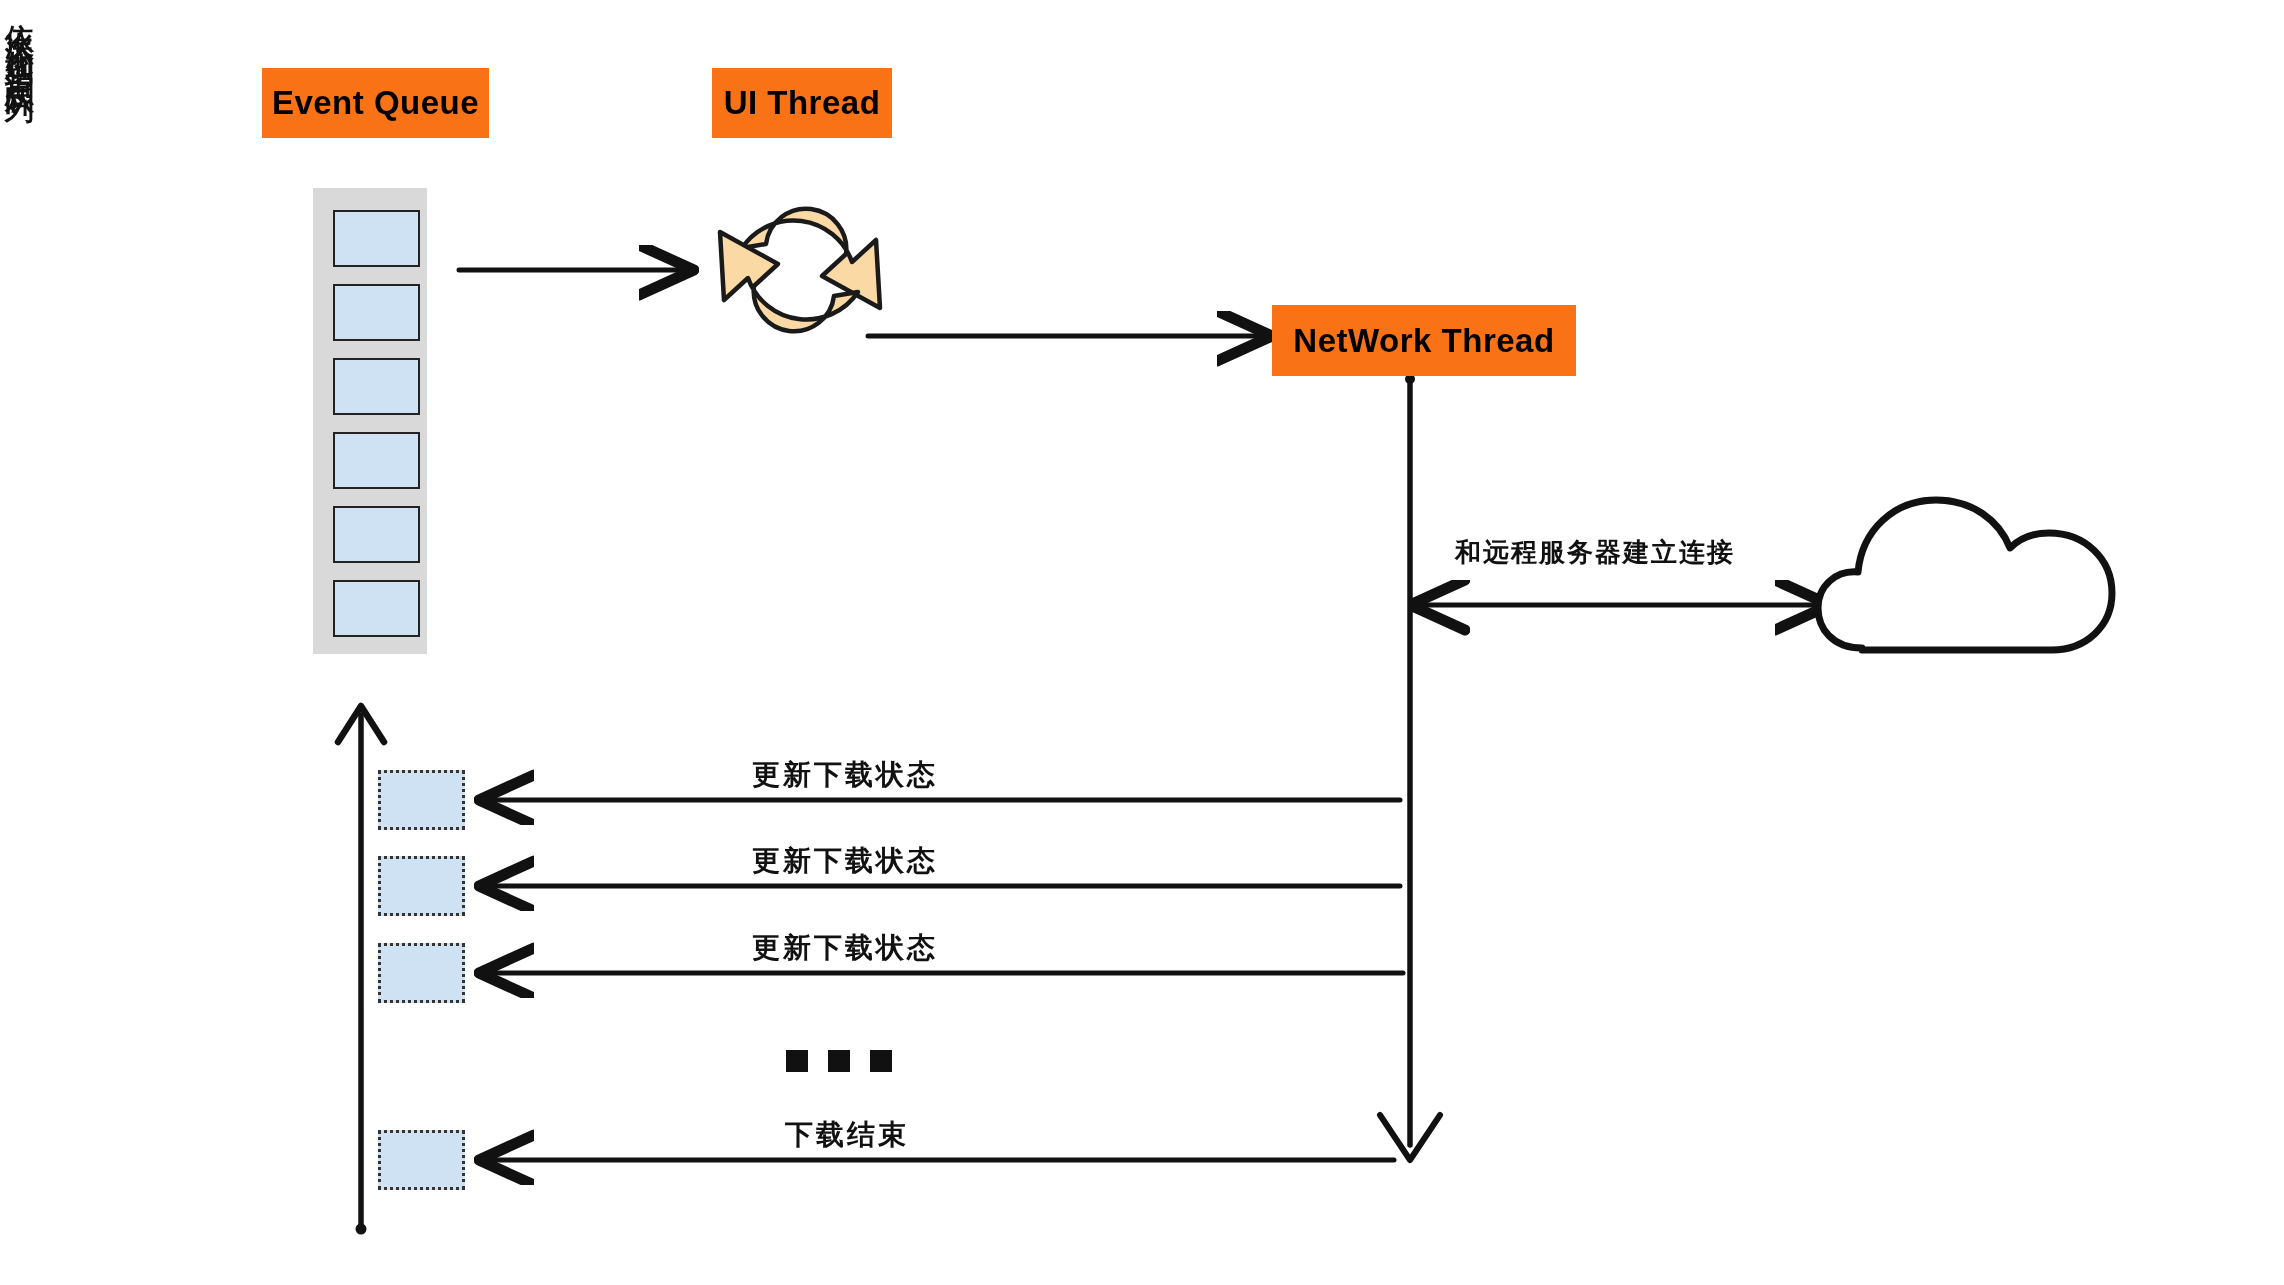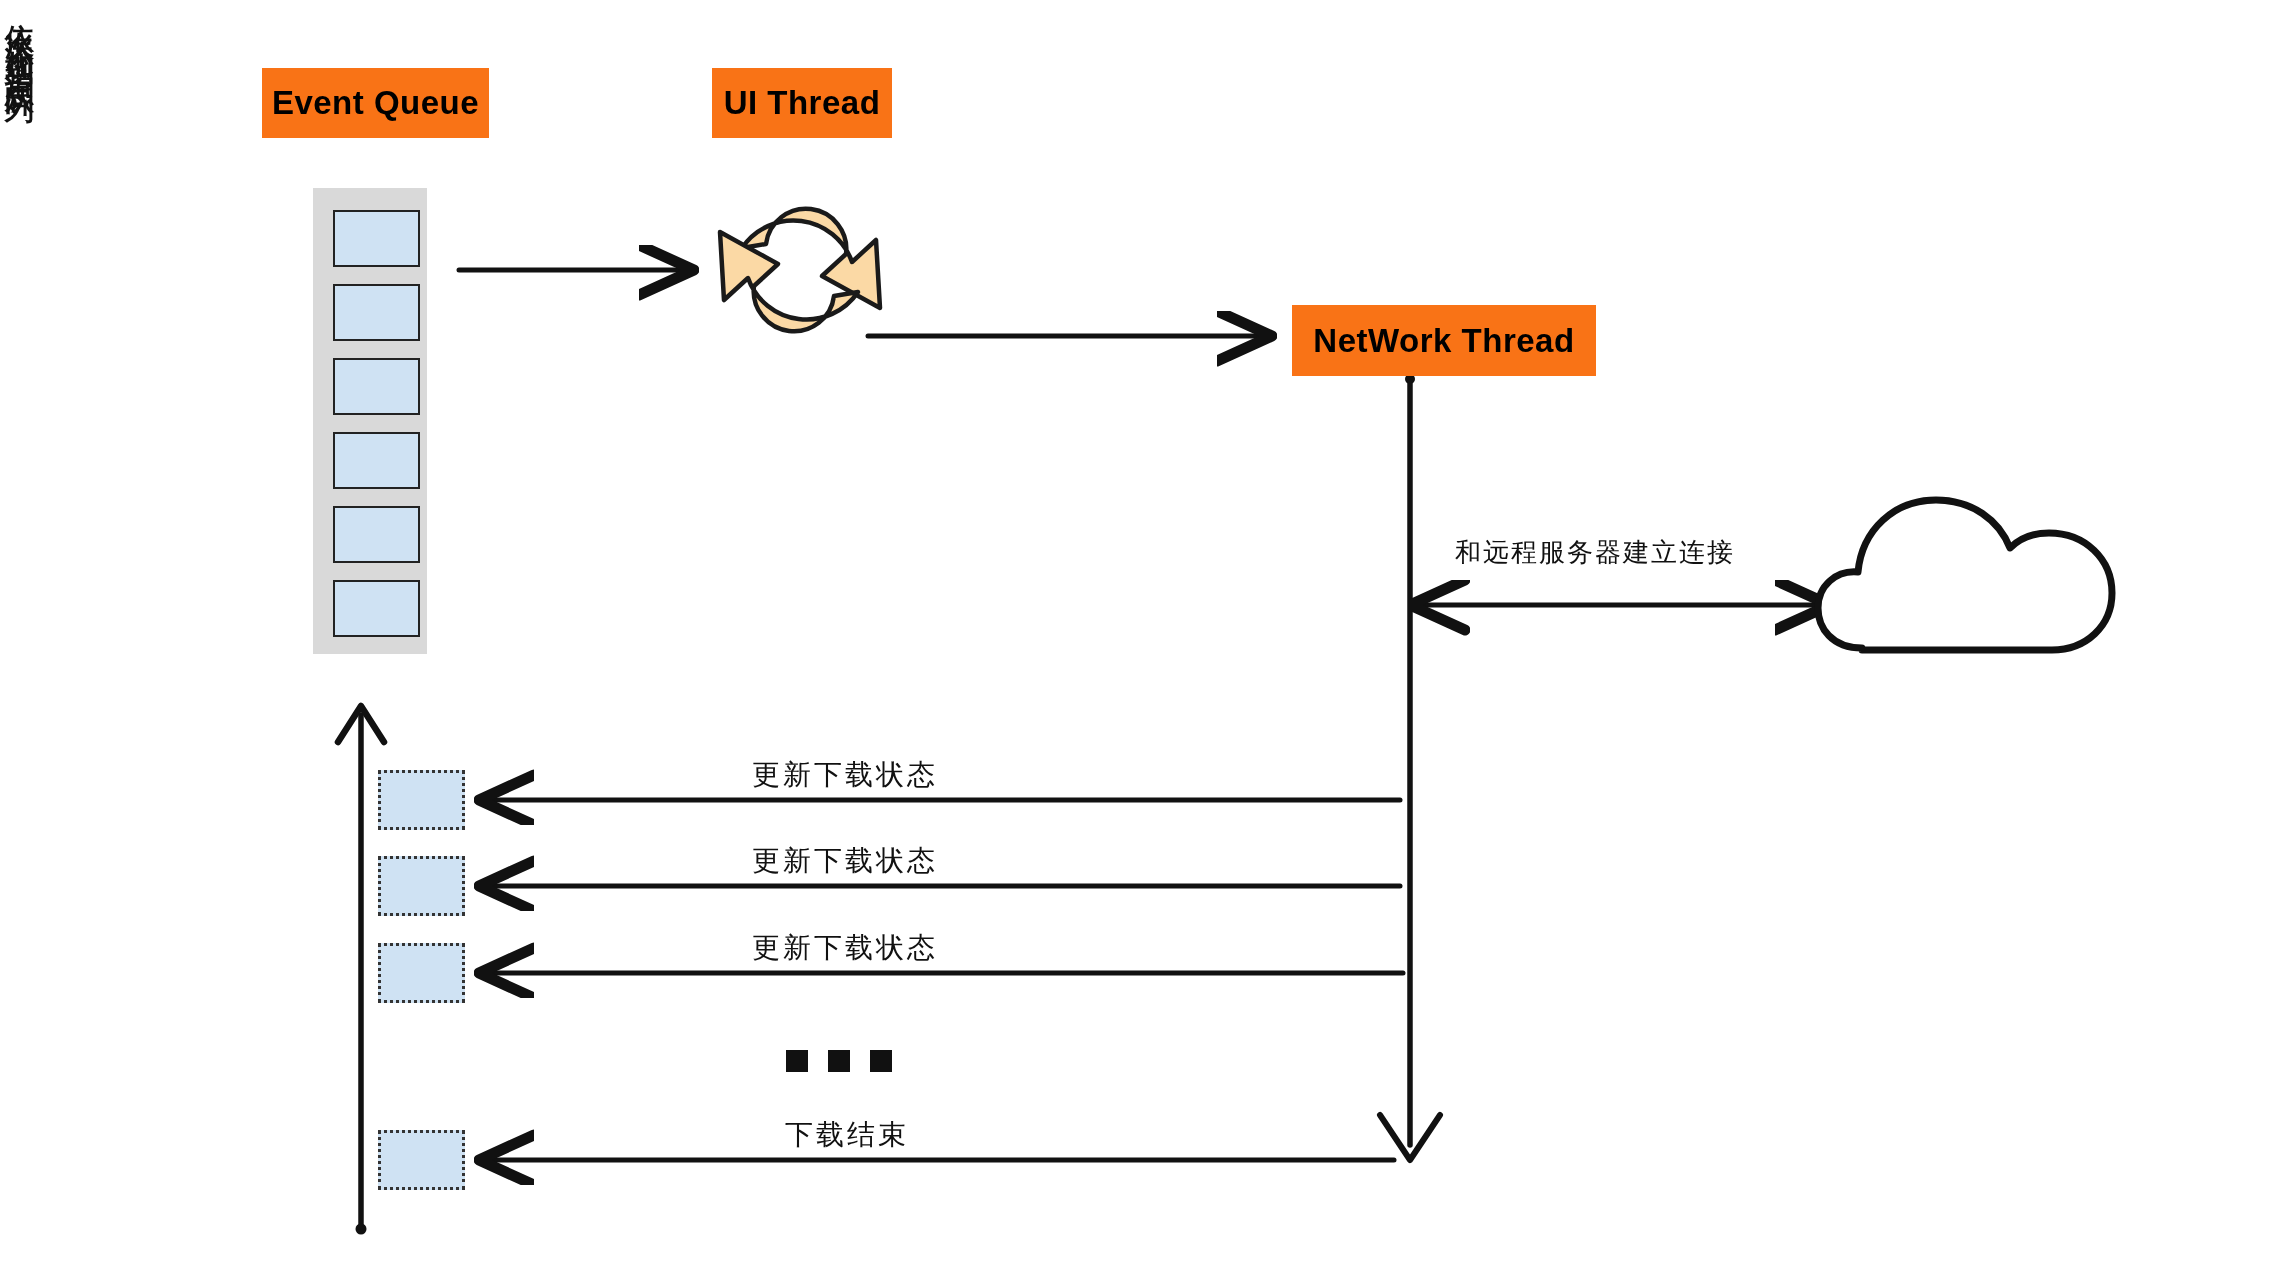--- a/index.html
+++ b/index.html
@@ -15,21 +15,21 @@
   .chip{
     background:#f97316;
     color:#000;
     font-weight:bold;
     letter-spacing:.5px;
     display:flex;align-items:center;justify-content:center;
     white-space:nowrap;
   }
   #chip-event-queue{left:262px;top:68px;width:227px;height:70px;font-size:33px;}
   #chip-ui-thread{left:712px;top:68px;width:180px;height:70px;font-size:33px;}
-  #chip-network-thread{left:1272px;top:305px;width:304px;height:71px;font-size:33px;margin-left:20px;}
+  #chip-network-thread{left:1272px;top:305px;width:304px;height:71px;font-size:33px;}
 
   
   #queue-container{
     left:313px;top:188px;width:114px;height:466px;
     background:#d9d9d9;
   }
   .queue-cell{
     position:absolute;left:20px;width:87px;height:57px;
     background:#cfe2f3;border:2px solid #222;
     box-sizing:border-box;
@@ -43,21 +43,21 @@
     box-sizing:border-box;
   }
 
   
   #ink{position:absolute;left:0;top:0;width:2284px;height:1285px;overflow:visible;}
 
   
   .cn-label{
     position:absolute;
     font-family:"DejaVu Sans","Liberation Sans",sans-serif;
-    font-weight:normal;color:#111;white-space:nowrap;
+    font-weight:bold;color:#111;white-space:nowrap;
   }
   .flow-label{font-size:28px;letter-spacing:3px;margin-left:40px;}
   #label-connect{left:1455px;top:535px;font-size:26px;letter-spacing:2px;}
 
   
   #label-enqueue{
     left:295px;top:775px;
     font-size:29px;font-weight:bold;color:#111;
     writing-mode:vertical-rl;text-orientation:upright;
     letter-spacing:9px;

